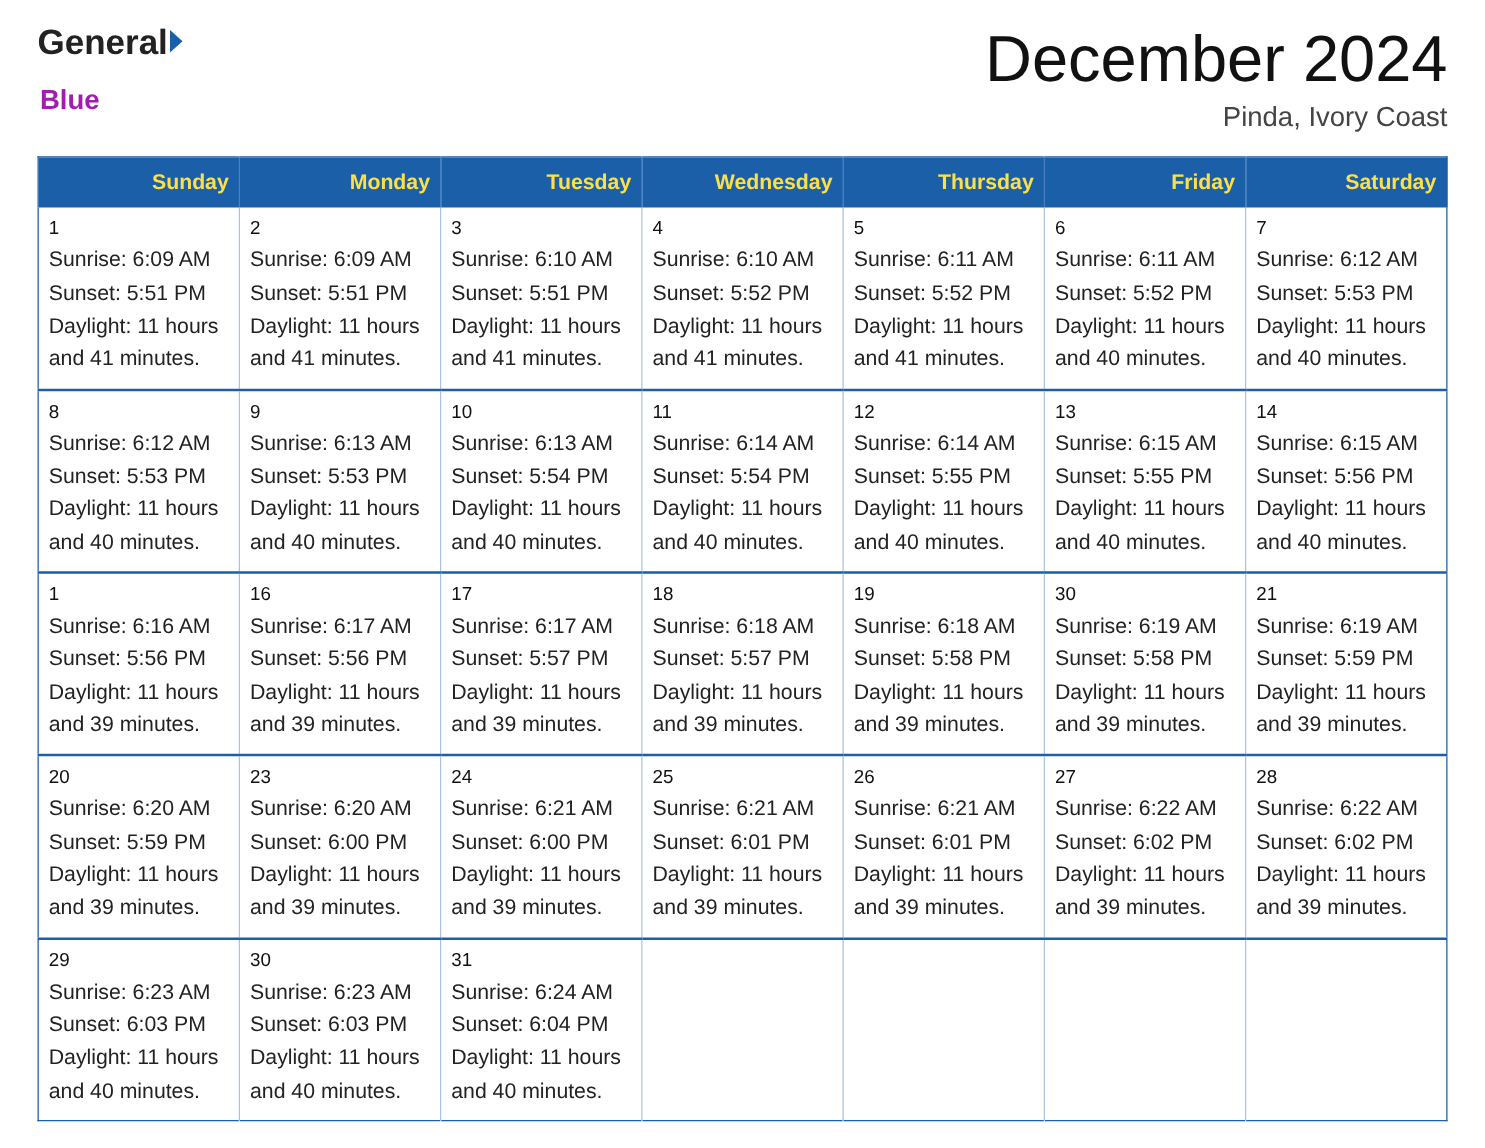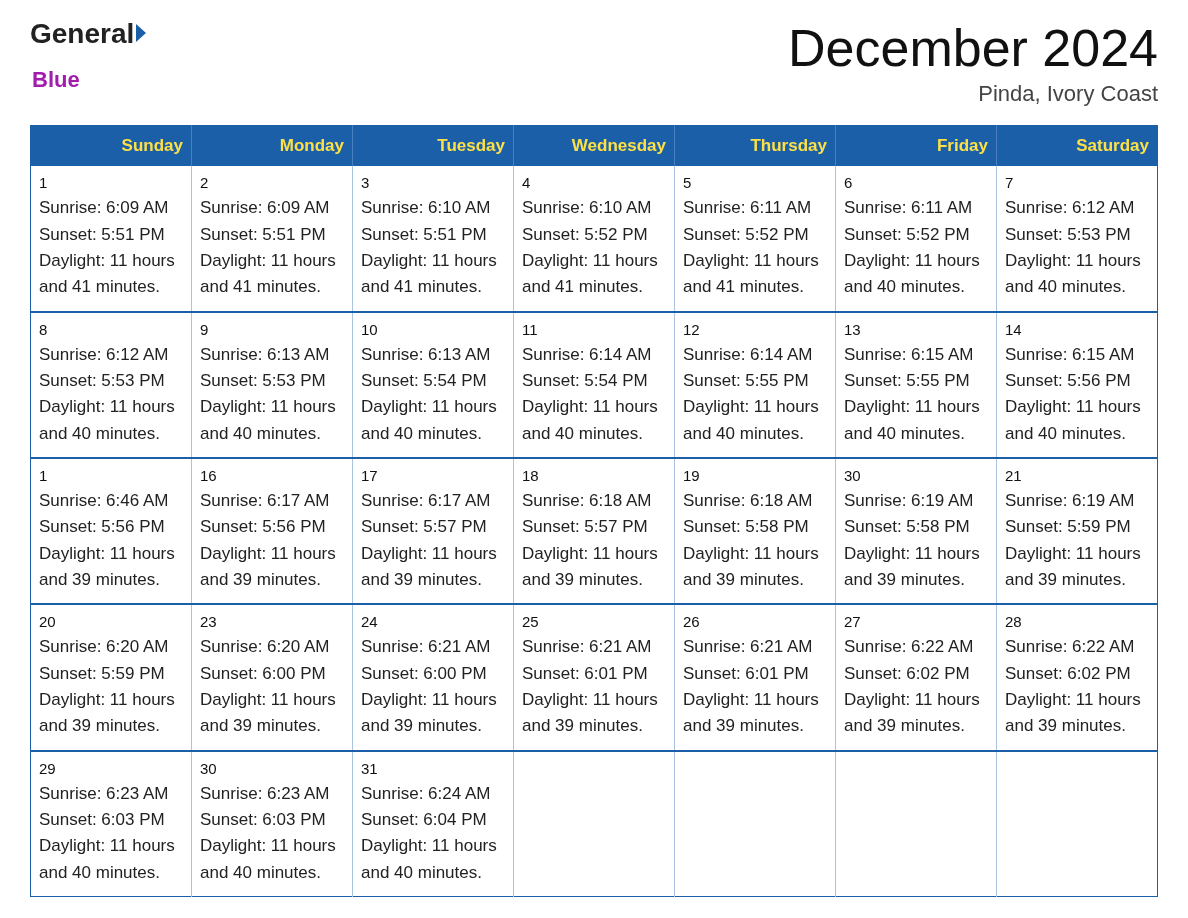--- a/index.html
+++ b/index.html
@@ -234,21 +234,21 @@
           <span class="day-num">14</span>
           <div class="day-info" style="white-space: pre-line;">Sunrise: 6:15 AM
 Sunset: 5:56 PM
 Daylight: 11 hours
 and 40 minutes.</div>
         </td>
       </tr>
       <tr>
         <td>
           <span class="day-num">1</span>
-          <div class="day-info" style="white-space: pre-line;">Sunrise: 6:46 AM
+          <div class="day-info" style="white-space: pre-line;">Sunrise: 6:16 AM
 Sunset: 5:56 PM
 Daylight: 11 hours
 and 39 minutes.</div>
         </td>
         <td>
           <span class="day-num">16</span>
           <div class="day-info" style="white-space: pre-line;">Sunrise: 6:17 AM
 Sunset: 5:56 PM
 Daylight: 11 hours
 and 39 minutes.</div>

